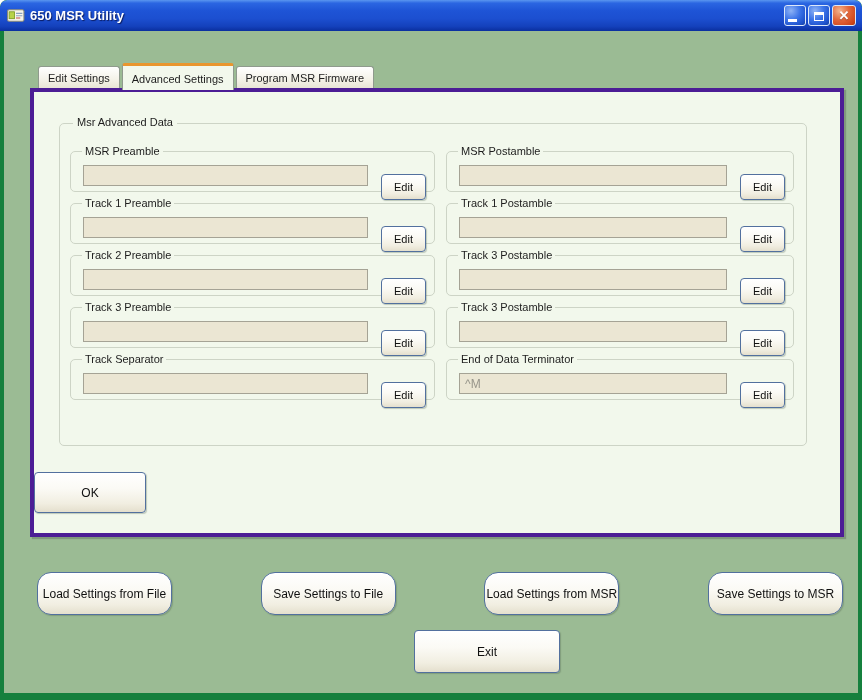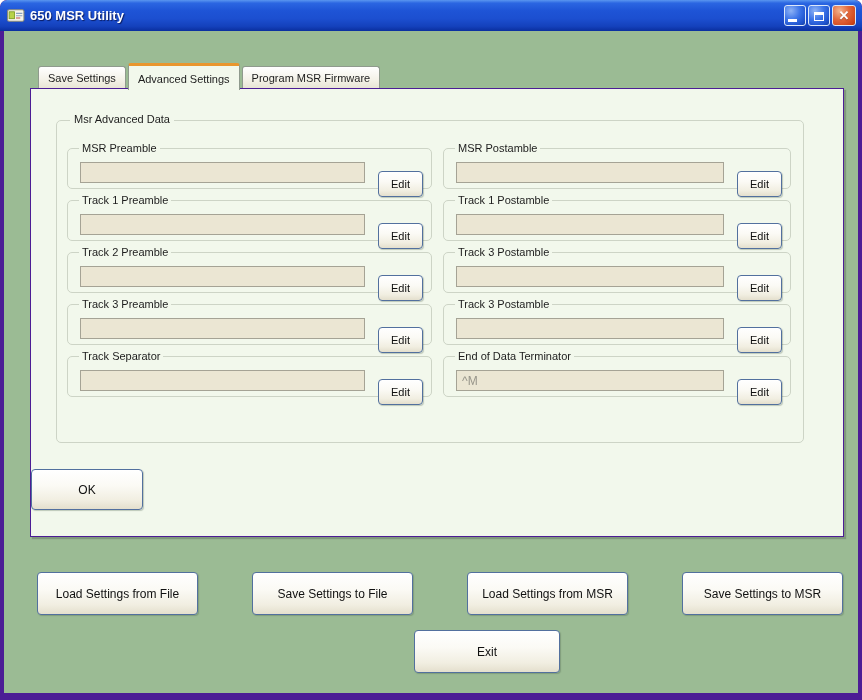--- a/index.html
+++ b/index.html
@@ -2,21 +2,21 @@
 <html><head>
 <meta charset="utf-8">
 <style>
   * { box-sizing: border-box; margin: 0; padding: 0; }
   html,body { background:#ffffff; }
   body { font-family: "Liberation Sans", sans-serif; }
 
   .window {
     position: relative;
     width: 862px; height: 700px;
-    background: #4c1d95;
+    background: #15803d;
     border-radius: 7px 7px 0 0;
     overflow: hidden;
   }
 
   
   .titlebar {
     position: absolute; top:0; left:0; right:0; height:31px;
     background: linear-gradient(180deg,#5a96f0 0%,#2b66e2 10%,#1e54d6 35%,#1c4fd0 60%,#1441bc 85%,#0a2f9e 100%);
     border-radius: 7px 7px 0 0;
     display: flex; align-items: center;
@@ -65,21 +65,21 @@
     height:27px; margin-bottom:-1px; z-index:4;
     background:#f2f8ec;
     border-top:3px solid #e9962e;
     padding-top:1px;
   }
 
   
   .tabpage {
     position:absolute; left:26px; top:57px; width:814px; height:449px;
     background:#f2f8ec;
-    border:1px solid #4c1d95;
+    border:4px solid #4c1d95;
     box-shadow: 2px 2px 1px rgba(95,110,95,.45);
     z-index:2;
   }
 
   .groupbox {
     position:absolute; left:25px; top:31px; width:748px; height:323px;
     border:1px solid #cdd4c6; border-radius:5px;
   }
   .group-legend {
     position:absolute; top:-8px; left:13px;
@@ -132,21 +132,21 @@
     position:absolute; left:0; top:380px; width:100%;
     display:flex; justify-content:space-between; gap:49px;
   }
   .xpbtn.ok    { width:112px; height:41px; }
   .xpbtn.clear { width:112px; height:41px; font-size:11px; line-height:13px; padding:0 4px; }
 
   .bottomrow {
     position:absolute; left:33px; right:15px; top:541px;
     display:flex; justify-content:space-between;
   }
-  .xpbtn.big { width:161px; height:43px; }
+  .xpbtn.big { width:135px; height:43px;border-radius:14px; }
   .xpbtn.exit {
     position:absolute; left:373px; top:599px; width:146px; height:43px;margin-left:37px;
   }
 </style>
 </head>
 <body>
 
 <div class="window">
 
   <div class="titlebar">
@@ -167,21 +167,21 @@
       </div>
       <div class="ctl close">
         <span class="glyph-x">✕</span>
       </div>
     </div>
   </div>
 
   <div class="client">
 
     <div class="tabs">
-      <div class="tab">Save Settings</div>
+      <div class="tab">Edit Settings</div>
       <div class="tab active">Advanced Settings</div>
       <div class="tab">Program MSR Firmware</div>
     </div>
 
     <div class="tabpage">
 
       <div class="groupbox">
         <span class="group-legend">Msr Advanced Data</span>
 
         <div class="fields-grid">

